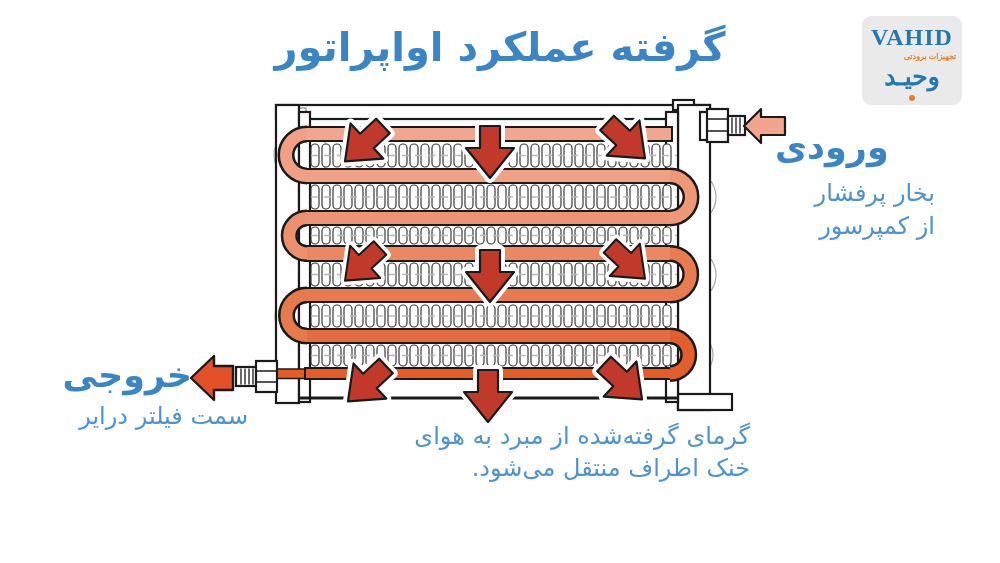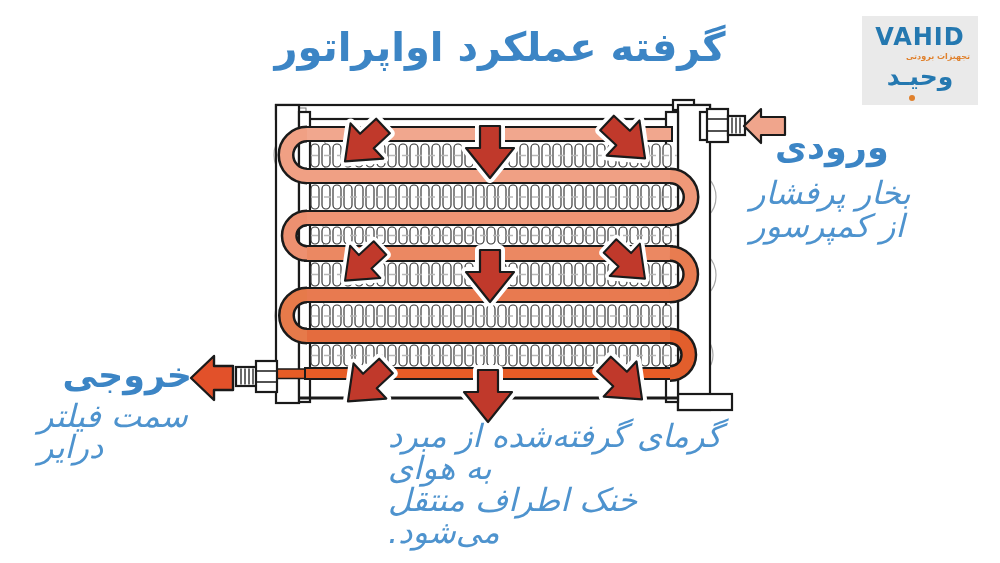--- a/index.html
+++ b/index.html
@@ -11,22 +11,22 @@
   .fa{direction:rtl;unicode-bidi:isolate;}
 
   #title{
     left:200px;top:24px;width:600px;text-align:center;
     font-size:40px;font-weight:bold;color:var(--accent-blue,#3c85c5);
     letter-spacing:0;
   }
 
   
   #logo{
-    left:862px;top:16px;width:116px;height:89px;border-radius:0;
-    background:var(--logo-bg,#eaeaea);text-align:center;box-sizing:border-box;padding-top:9px;
+    left:862px;top:16px;width:100px;height:89px;border-radius:9px;
+    background:var(--logo-bg,#eaeaea);text-align:center;box-sizing:border-box;padding-top:9px;font-family:Liberation Serif, serif;
   }
   #logo .latin{
     font-size:24px;font-weight:800;color:var(--logo-blue,#2478b0);
     letter-spacing:1px;line-height:1;
   }
   #logo .tagline{
     font-size:8px;color:var(--logo-orange,#e0812d);line-height:1.9;font-weight:bold;padding-left:36px;
   }
   #logo .fa-name{
     font-size:25px;font-weight:800;color:var(--logo-blue,#2478b0);line-height:1.05;
@@ -34,21 +34,21 @@
   }
   #logo .dot{
     position:absolute;left:47px;bottom:4px;width:6px;height:6px;border-radius:50%;
     background:var(--logo-orange,#e0812d);
   }
 
   .big-label{
     font-size:35px;font-weight:bold;color:var(--accent-blue,#3c85c5);text-align:left;
   }
   .desc{
-    font-size:32px;color:var(--text-blue,#4e93ce);text-align:left;line-height:33px;font-style:italic;
+    font-size:24px;color:var(--text-blue,#4e93ce);text-align:right;line-height:33px;
   }
   #inlet-label{left:775px;top:127px;width:145px;}
   #inlet-desc{left:750px;top:177px;width:185px;}
   #outlet-label{left:70px;top:355px;width:122px;}
   #outlet-desc{left:38px;top:401px;width:210px;line-height:31px;}
   #caption{left:388px;top:420px;width:362px;line-height:32px;}
 
   
   #diagram{left:0;top:0;}
   .outline{fill:#ffffff;stroke:#1a1a1a;stroke-width:2.2;}

